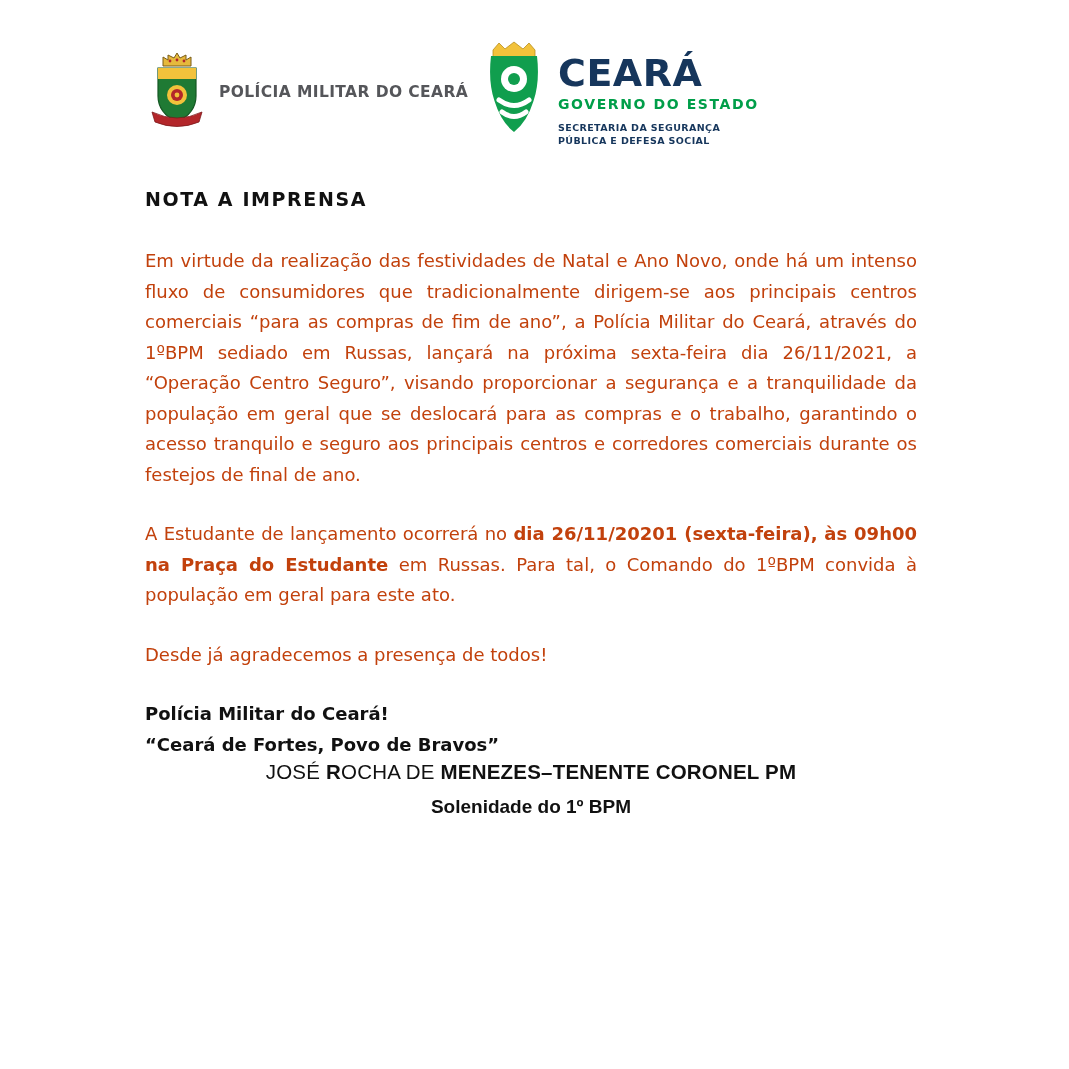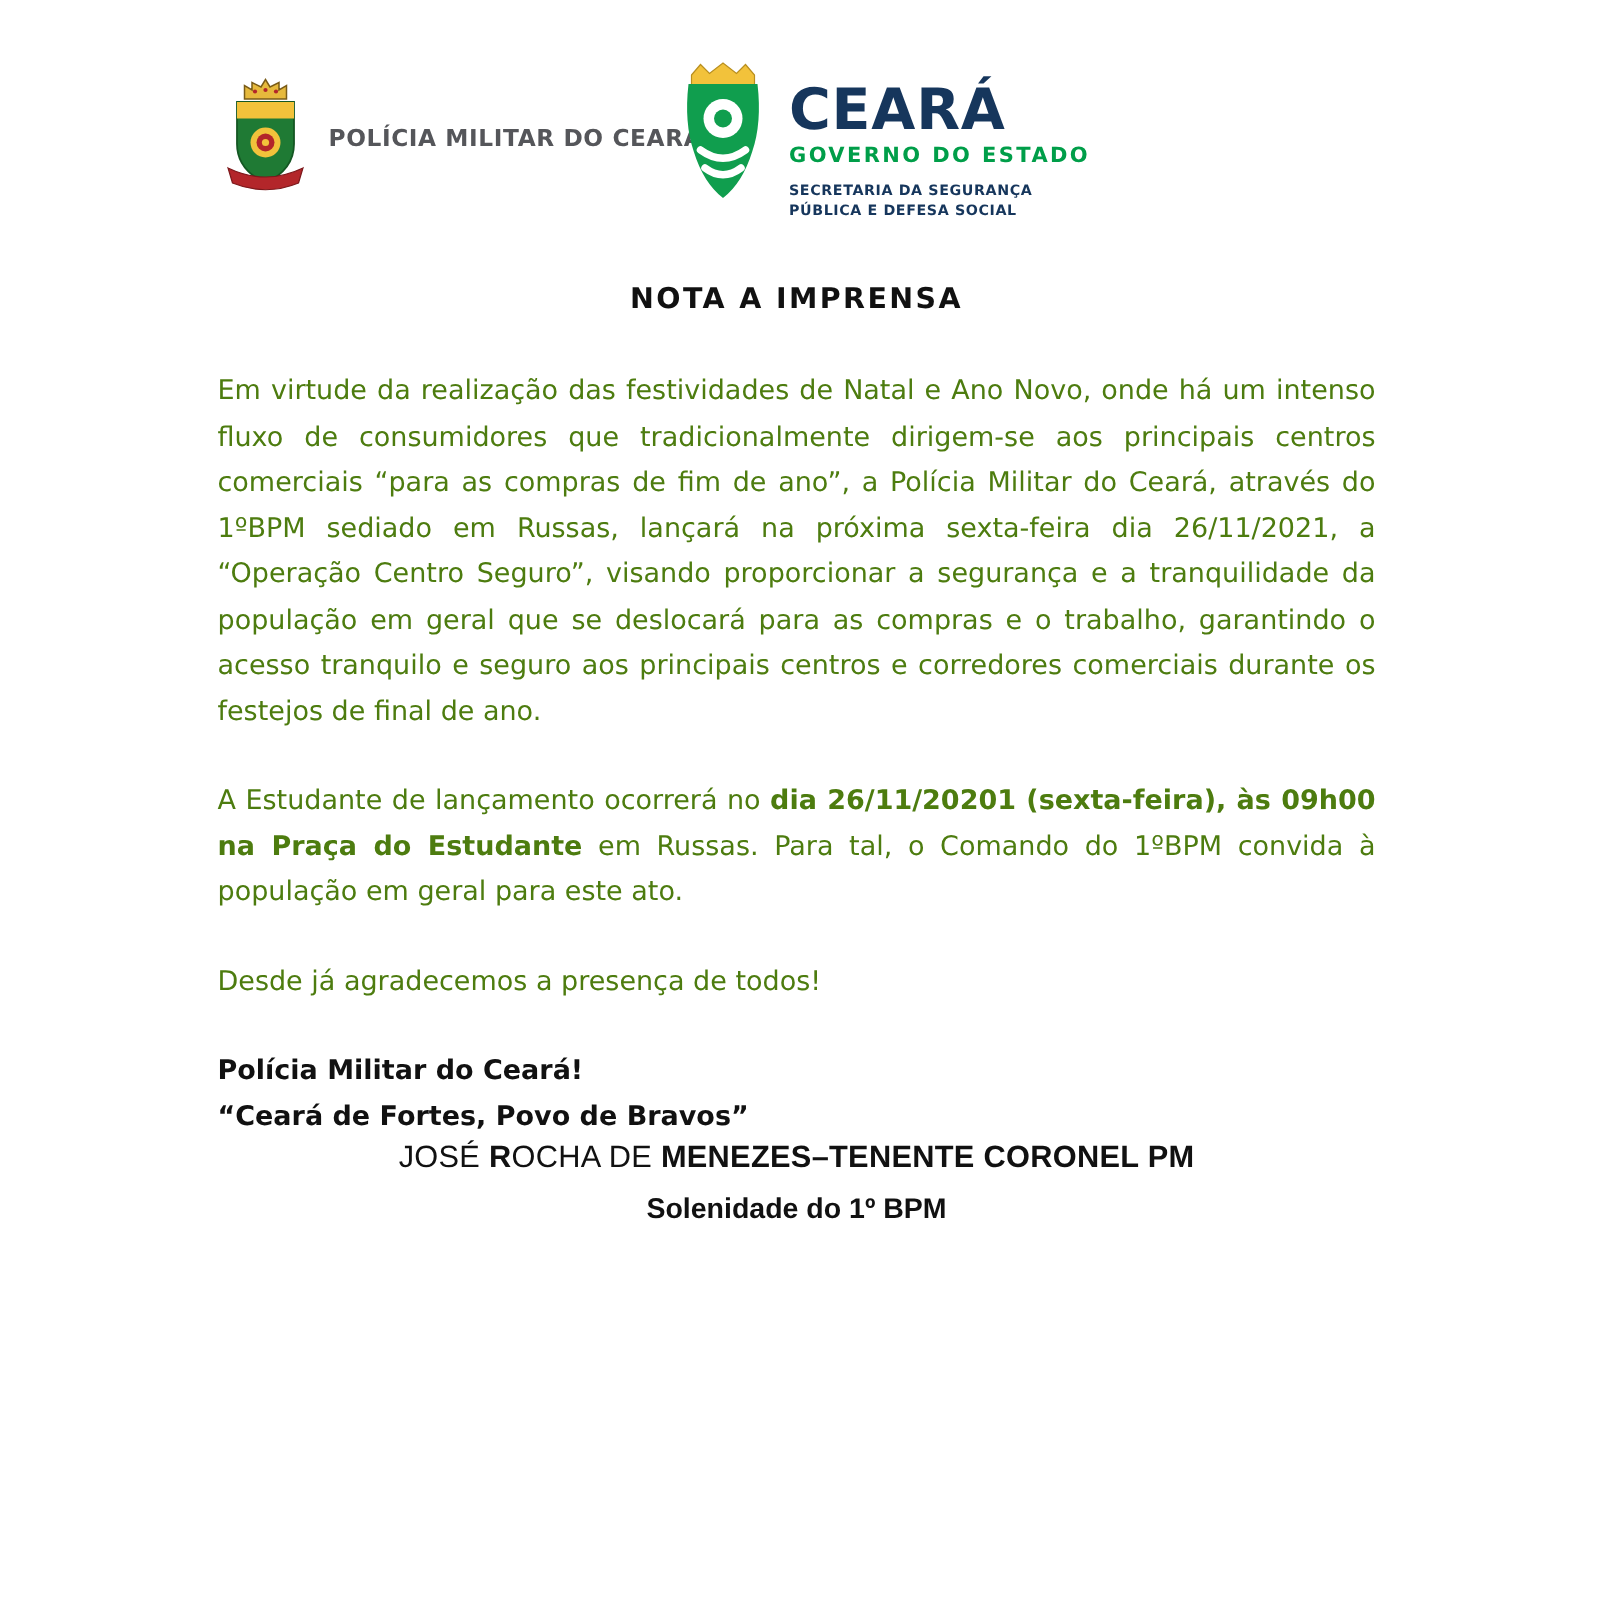--- a/index.html
+++ b/index.html
@@ -27,21 +27,21 @@
   .pmce-label {
     font-size: 15.5px;
     font-weight: bold;
     color: #55565a;
     letter-spacing: 0.4px;
     white-space: nowrap;
   }
 
   .header-right {
     position: absolute;
-    left: 450px;
+    left: 482px;
     top: 40px;
     display: flex;
     align-items: flex-start;
     gap: 12px;
   }
   .ceara-text { display: flex; flex-direction: column; padding-top: 14px; }
   .ceara-title {
     font-size: 38px;
     font-weight: bold;
     color: #16365c;
@@ -73,28 +73,27 @@
     top: 188px;
     width: 772px;
     color: #1c1c1c;
   }
   .doc-title {
     font-size: 19px;
     font-weight: bold;
     letter-spacing: 1.6px;
     margin-bottom: 36px;
     color: #111111;
-    text-align: center;
   }
   .para {
     font-size: 18px;
     line-height: 30.5px;
     text-align: justify;
     margin-bottom: 29px;
-    color: #4d7c0f;
+    color: #c2410c;
   }
   .para b, .para strong { font-weight: bold; }
   .slogan {
     font-size: 18px;
     line-height: 30.5px;
     font-weight: bold;
     margin-bottom: 0;
     color: #111111;
   }
 

